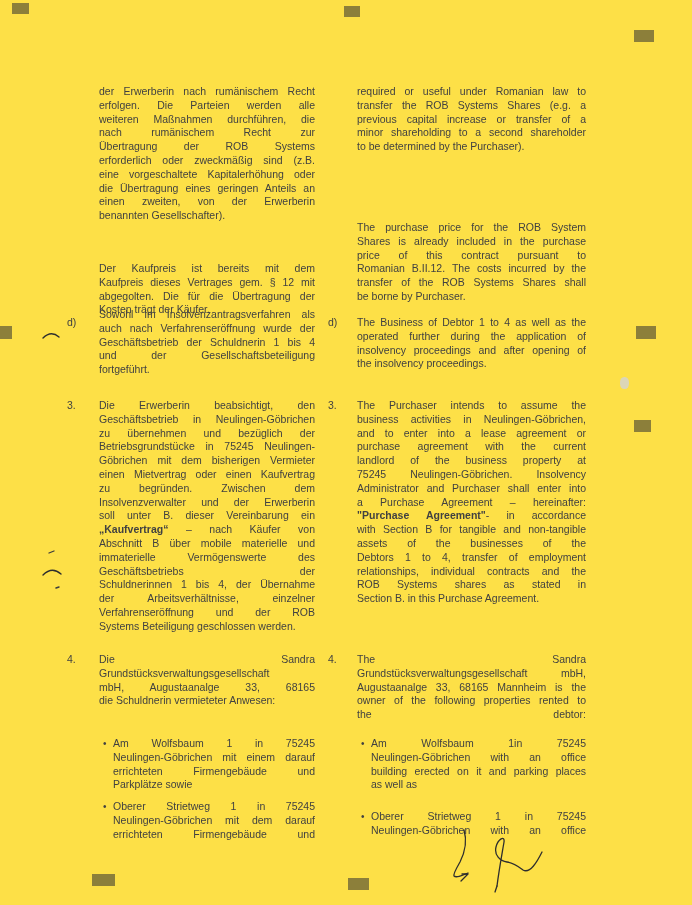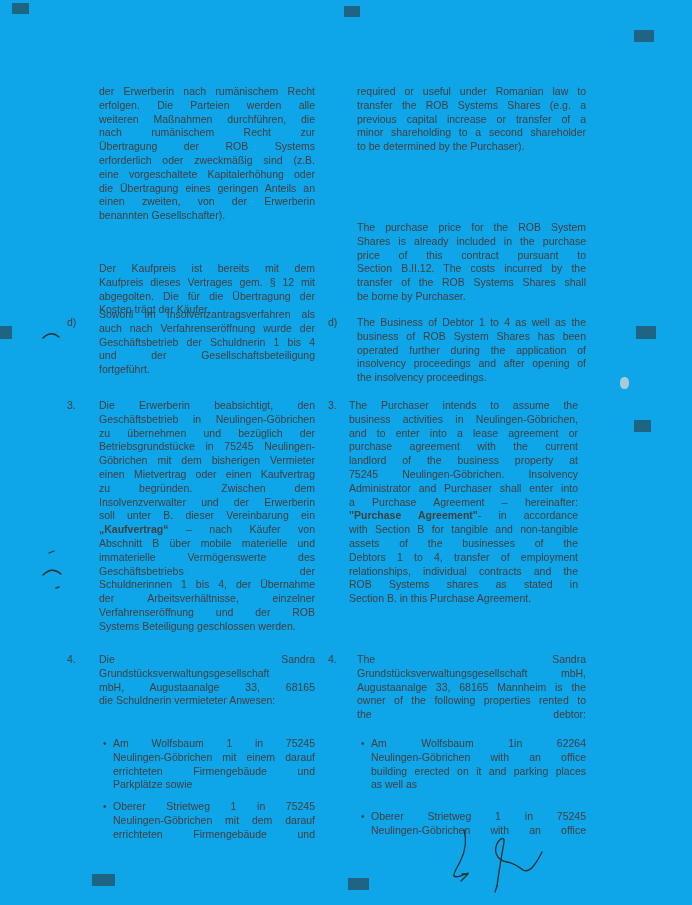--- a/index.html
+++ b/index.html
@@ -1,20 +1,20 @@
 <!DOCTYPE html>
 <html><head>
 <meta charset="utf-8">
 <style>
   html,body{margin:0;padding:0;background:#e8e8e8;}
   .page{
     position:relative;
     width:692px;height:905px;
     margin:0 auto;
-    background:#0ea5e9;
+    background:#fde047;
     font-family:"Liberation Sans",sans-serif;
     font-size:10.5px;
     line-height:13.8px;
     color:#414141;
     overflow:hidden;
   }
   .col{position:absolute;inset:0;}
   .block{position:absolute;box-sizing:border-box;}
   .block.bullet{padding-left:14px;}
   .bdot{position:absolute;left:4px;top:0;font-size:10px;}
@@ -104,34 +104,33 @@
         <div class="line"><span>required or useful under Romanian law to</span></div>
         <div class="line"><span>transfer the ROB Systems Shares (e.g. a</span></div>
         <div class="line"><span>previous capital increase or transfer of a</span></div>
         <div class="line"><span>minor shareholding to a second shareholder</span></div>
         <div class="line no-spread"><span>to be determined by the Purchaser).</span></div>
       </div>
       <div class="block" style="left: 357px; top: 221px; width: 229px;">
         <div class="line"><span>The purchase price for the ROB System</span></div>
         <div class="line"><span>Shares is already included in the purchase</span></div>
         <div class="line"><span>price of this contract pursuant to</span></div>
-        <div class="line"><span>Section B.II.12. The costs incurred by the</span></div>
+        <div class="line"><span>Romanian B.II.12. The costs incurred by the</span></div>
         <div class="line"><span>transfer of the ROB Systems Shares shall</span></div>
         <div class="line no-spread"><span>be borne by Purchaser.</span></div>
       </div>
       <div class="marker" style="left: 328px; top: 316px;">d)</div>
       <div class="block" style="left: 357px; top: 316px; width: 229px;">
         <div class="line"><span>The Business of Debtor 1 to 4 as well as the</span></div>
-        <div class="line"><span>business of ROB System Shares has been</span></div>
         <div class="line"><span>operated further during the application of</span></div>
         <div class="line"><span>insolvency proceedings and after opening of</span></div>
         <div class="line no-spread"><span>the insolvency proceedings.</span></div>
       </div>
       <div class="marker" style="left: 328px; top: 399px;">3.</div>
-      <div class="block" style="left: 349px; top: 399px; width: 229px;">
+      <div class="block" style="left: 357px; top: 399px; width: 229px;">
         <div class="line"><span>The Purchaser intends to assume the</span></div>
         <div class="line"><span>business activities in Neulingen-Göbrichen,</span></div>
         <div class="line"><span>and to enter into a lease agreement or</span></div>
         <div class="line"><span>purchase agreement with the current</span></div>
         <div class="line"><span>landlord of the business property at</span></div>
         <div class="line"><span>75245 Neulingen-Göbrichen. Insolvency</span></div>
         <div class="line"><span>Administrator and Purchaser shall enter into</span></div>
         <div class="line"><span>a Purchase Agreement – hereinafter:</span></div>
         <div class="line"><b>"Purchase Agreement"</b><span>- in accordance</span></div>
         <div class="line"><span>with Section B for tangible and non-tangible</span></div>
@@ -144,21 +143,21 @@
       <div class="marker" style="left: 328px; top: 653px;">4.</div>
       <div class="block" style="left: 357px; top: 653px; width: 229px;">
         <div class="line"><span>The Sandra</span></div>
         <div class="line"><span>Grundstücksverwaltungsgesellschaft mbH,</span></div>
         <div class="line"><span>Augustaanalge 33, 68165 Mannheim is the</span></div>
         <div class="line"><span>owner of the following properties rented to</span></div>
         <div class="line"><span>the debtor:</span></div>
       </div>
       <div class="block bullet" style="left: 357px; top: 737px; width: 229px;">
         <span class="bdot">•</span>
-        <div class="line"><span>Am Wolfsbaum 1in 62264</span></div>
+        <div class="line"><span>Am Wolfsbaum 1in 75245</span></div>
         <div class="line"><span>Neulingen-Göbrichen with an office</span></div>
         <div class="line"><span>building erected on it and parking places</span></div>
         <div class="line no-spread"><span>as well as</span></div>
       </div>
       <div class="block bullet" style="left: 357px; top: 810px; width: 229px;">
         <span class="bdot">•</span>
         <div class="line"><span>Oberer Strietweg 1 in 75245</span></div>
         <div class="line"><span>Neulingen-Göbrichen with an office</span></div>
       </div>
     </div>

